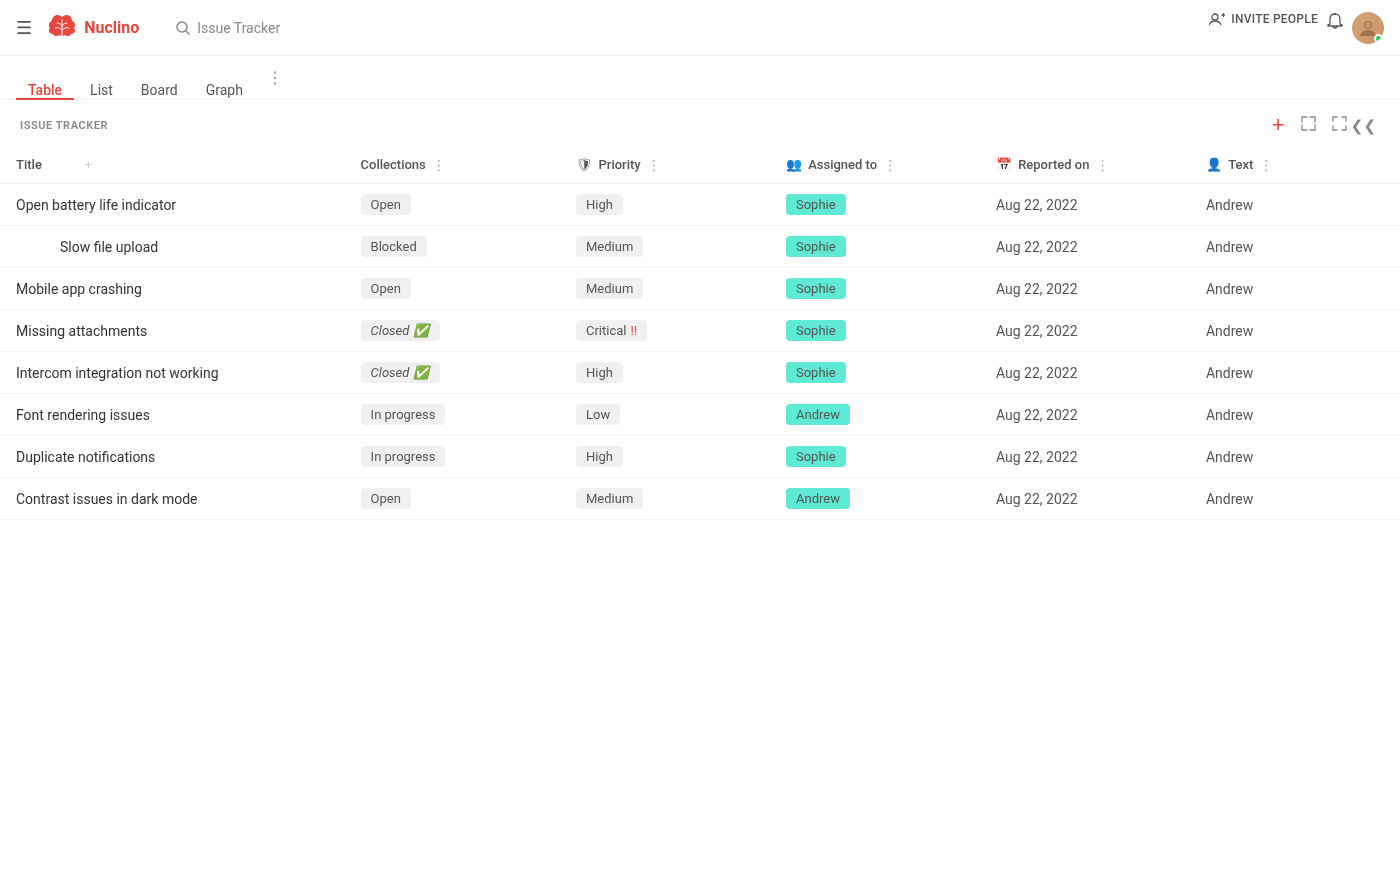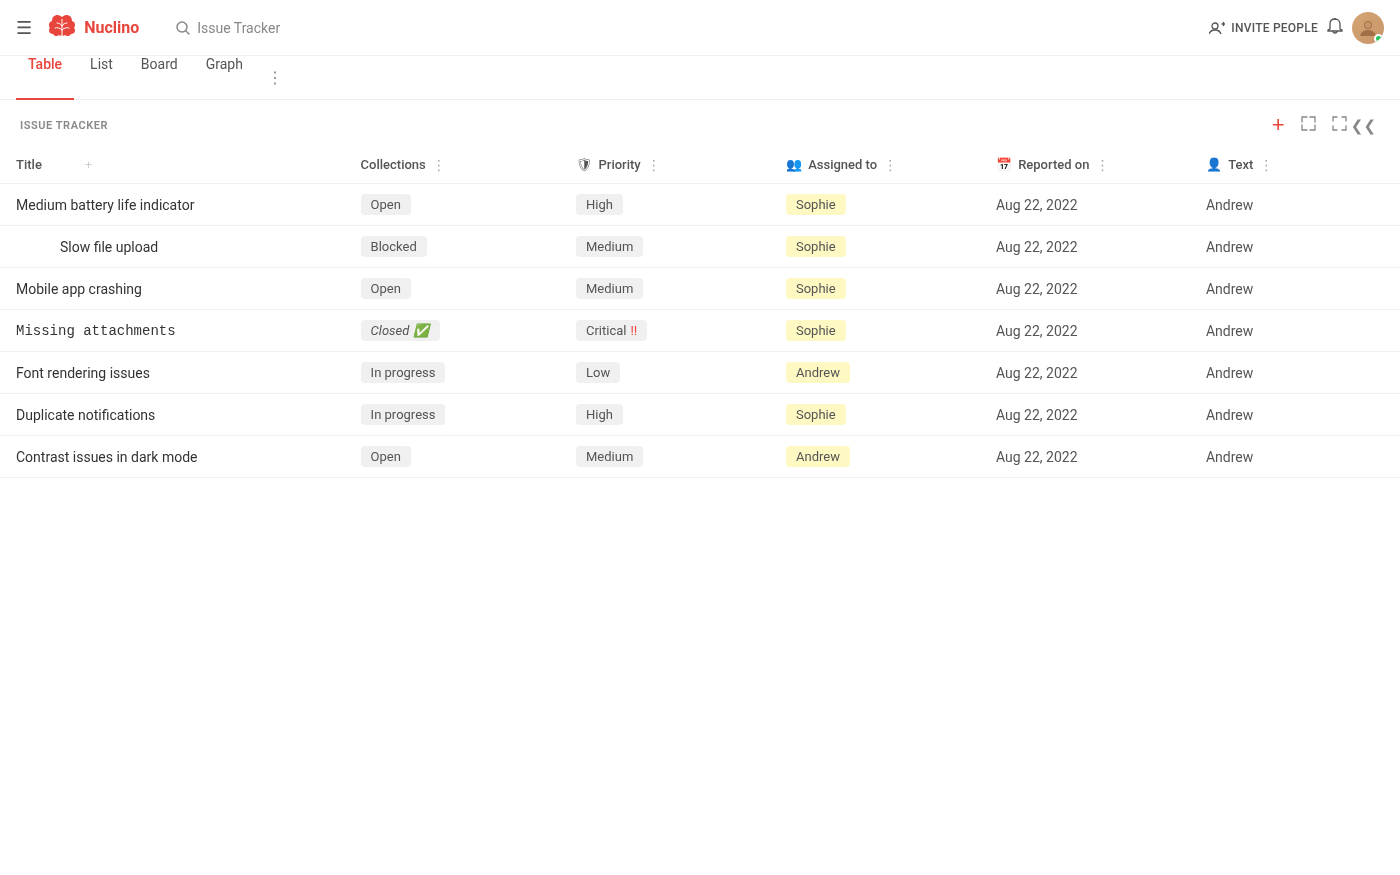--- a/index.html
+++ b/index.html
@@ -9,33 +9,33 @@
     .top-nav {
       display: flex; align-items: center; height: 56px;
       padding: 0 16px; border-bottom: 1px solid #eee;
       background: #fff;
     }
     .hamburger { cursor: pointer; margin-right: 16px; color: #555; font-size: 18px; }
     .logo { display: flex; align-items: center; gap: 8px; margin-right: 36px; }
     .logo-brain { color: #e8453c; font-size: 22px; }
     .logo-text { font-weight: 700; font-size: 16px; color: #e8453c; }
     .search-area { display: flex; align-items: center; gap: 6px; color: #888; font-size: 14px; flex: 1; }
-    .nav-right { display: flex; align-items: center; gap: 8px; }
+    .nav-right { display: flex; align-items: flex-start; gap: 8px; }
     .invite-btn { display: flex; align-items: center; gap: 6px; font-size: 13px; color: #555; cursor: pointer; }
     .avatar { width: 32px; height: 32px; border-radius: 50%; background: #c8a87a; position: relative; overflow: hidden; cursor: pointer; }
     .avatar-dot { position: absolute; bottom: 1px; right: 1px; width: 9px; height: 9px; border-radius: 50%; background: #22c55e; border: 2px solid #fff; }
 
     
     .tabs-bar {
       display: flex; align-items: center; gap: 4px;
       padding: 0 16px; border-bottom: 1px solid #eee;
       height: 44px;
     }
     .tab {
-      padding: 0 12px; height: 44px; display: flex; align-items: flex-start;
+      padding: 0 12px; height: 44px; display: flex; align-items: flex-end;
       font-size: 14px; color: #555; cursor: pointer; border-bottom: 2px solid transparent;
       font-weight: 400;
     }
     .tab.active { color: #e8453c; border-bottom: 2px solid #e8453c; font-weight: 500; }
     .tabs-more { color: #888; cursor: pointer; padding: 0 8px; font-size: 16px; display: flex; align-items: center; }
 
     
     .section-header {
       display: flex; align-items: center; justify-content: space-between;
       padding: 12px 20px 8px 20px;
@@ -84,21 +84,21 @@
       display: inline-flex; align-items: center; gap: 4px;
       padding: 3px 10px; border-radius: 4px;
       font-size: 13px; background: #f0f0f0; color: #555;
     }
     .priority-badge .exclaim { color: #e8453c; }
 
     
     .assigned-badge {
       display: inline-flex; align-items: center;
       padding: 3px 10px; border-radius: 4px;
-      font-size: 13px; background: #fef9c3; color: #555;
+      font-size: 13px; background: #5eead4; color: #555;
     }
 
     
     .title-col { display: flex; align-items: center; gap: 8px; }
     .title-icon-btn { background: none; border: none; cursor: pointer; color: #aaa; font-size: 13px; padding: 1px 3px; }
   </style>
 </head>
 <body>
 
 <div class="top-nav">
@@ -235,21 +235,21 @@
             <span>Text</span>
             <span class="th-more">⋮</span>
           </div>
         </th>
       </tr>
     </thead>
     <tbody id="table-body">
     <tr>
           <td>
             <div class="title-col">
-              <span style="cursor:pointer;">Medium battery life indicator</span>
+              <span style="cursor:pointer;">Open battery life indicator</span>
             </div>
           </td>
           <td><span class="badge open">Open</span></td>
           <td><span class="priority-badge">High</span></td>
           <td><span class="assigned-badge">Sophie</span></td>
           <td><span style="color:#555;">Aug 22, 2022</span></td>
           <td><span style="color:#555;">Andrew</span></td>
         </tr>
         <tr>
           <td>
@@ -271,25 +271,37 @@
           </td>
           <td><span class="badge open">Open</span></td>
           <td><span class="priority-badge">Medium</span></td>
           <td><span class="assigned-badge">Sophie</span></td>
           <td><span style="color:#555;">Aug 22, 2022</span></td>
           <td><span style="color:#555;">Andrew</span></td>
         </tr>
         <tr>
           <td>
             <div class="title-col">
-              <span style="cursor:pointer;font-family:Liberation Mono, monospace;">Missing attachments</span>
+              <span style="cursor:pointer;">Missing attachments</span>
             </div>
           </td>
           <td><span class="badge closed">Closed <span style="color:#22c55e;">✅</span></span></td>
           <td><span class="priority-badge">Critical <span class="exclaim" style="color:#e8453c;">‼</span></span></td>
+          <td><span class="assigned-badge">Sophie</span></td>
+          <td><span style="color:#555;">Aug 22, 2022</span></td>
+          <td><span style="color:#555;">Andrew</span></td>
+        </tr>
+        <tr>
+          <td>
+            <div class="title-col">
+              <span style="cursor:pointer;">Intercom integration not working</span>
+            </div>
+          </td>
+          <td><span class="badge closed">Closed <span style="color:#22c55e;">✅</span></span></td>
+          <td><span class="priority-badge">High</span></td>
           <td><span class="assigned-badge">Sophie</span></td>
           <td><span style="color:#555;">Aug 22, 2022</span></td>
           <td><span style="color:#555;">Andrew</span></td>
         </tr>
         <tr>
           <td>
             <div class="title-col">
               <span style="cursor:pointer;">Font rendering issues</span>
             </div>
           </td>

